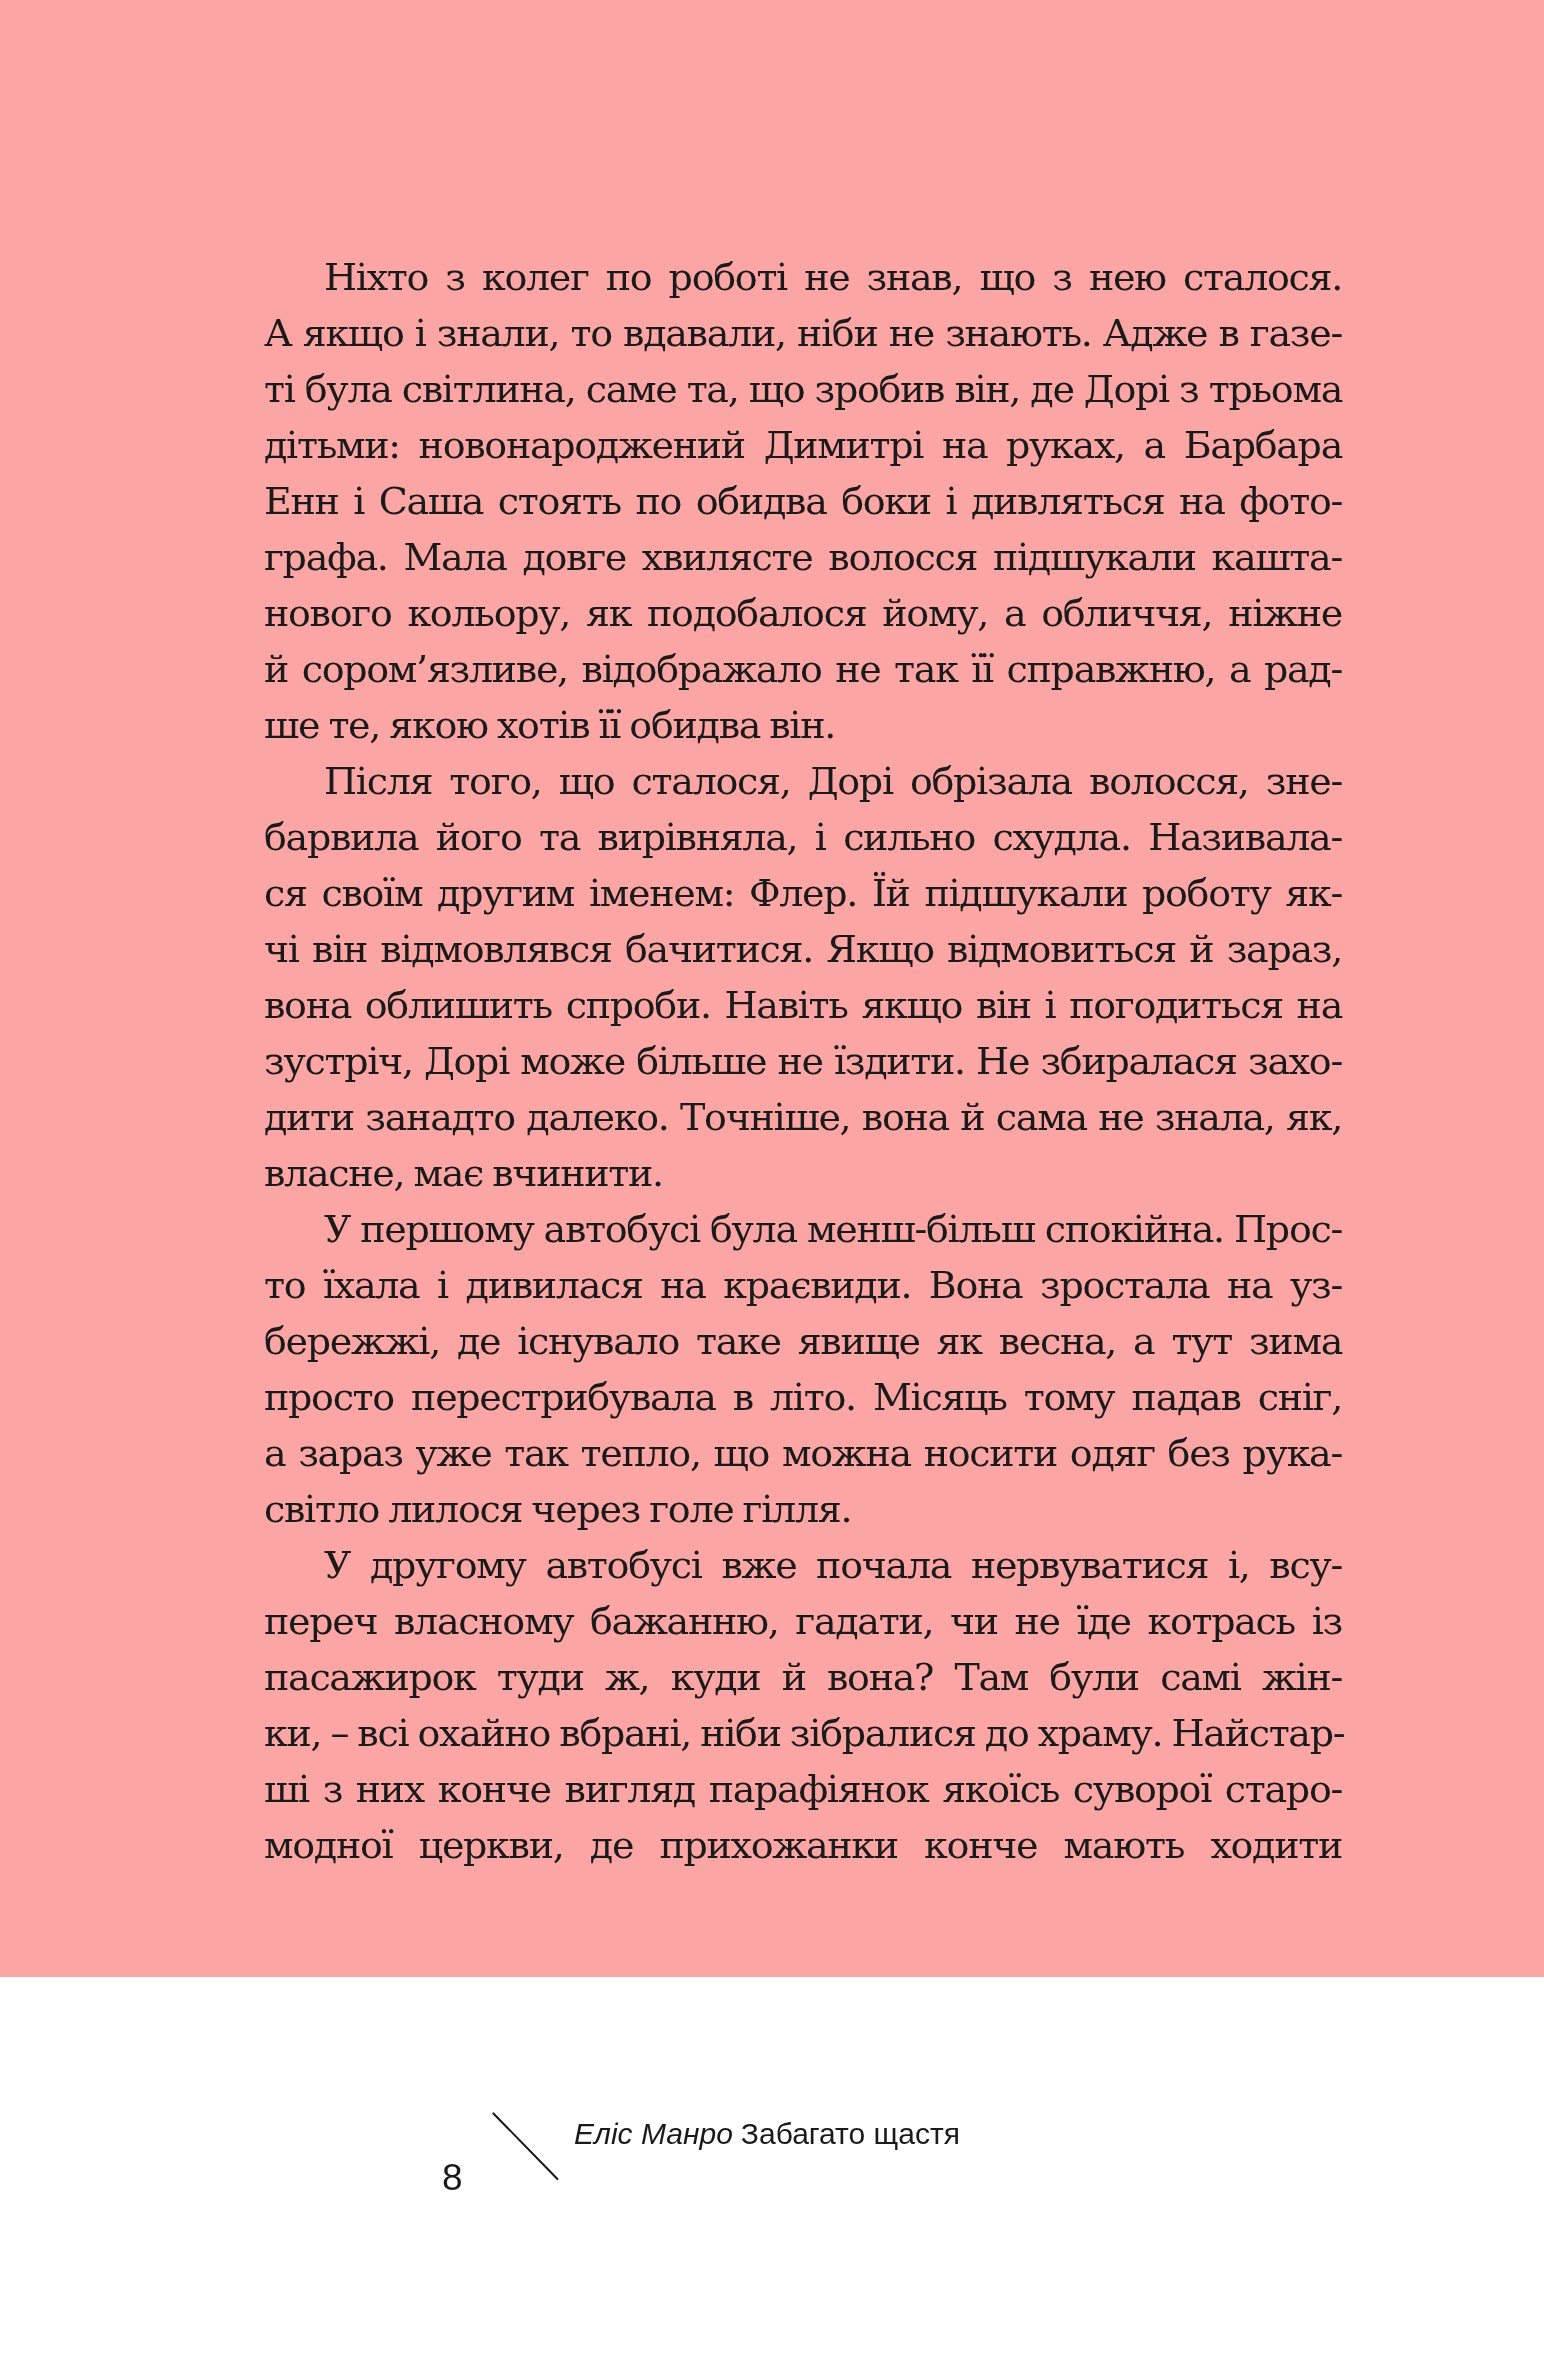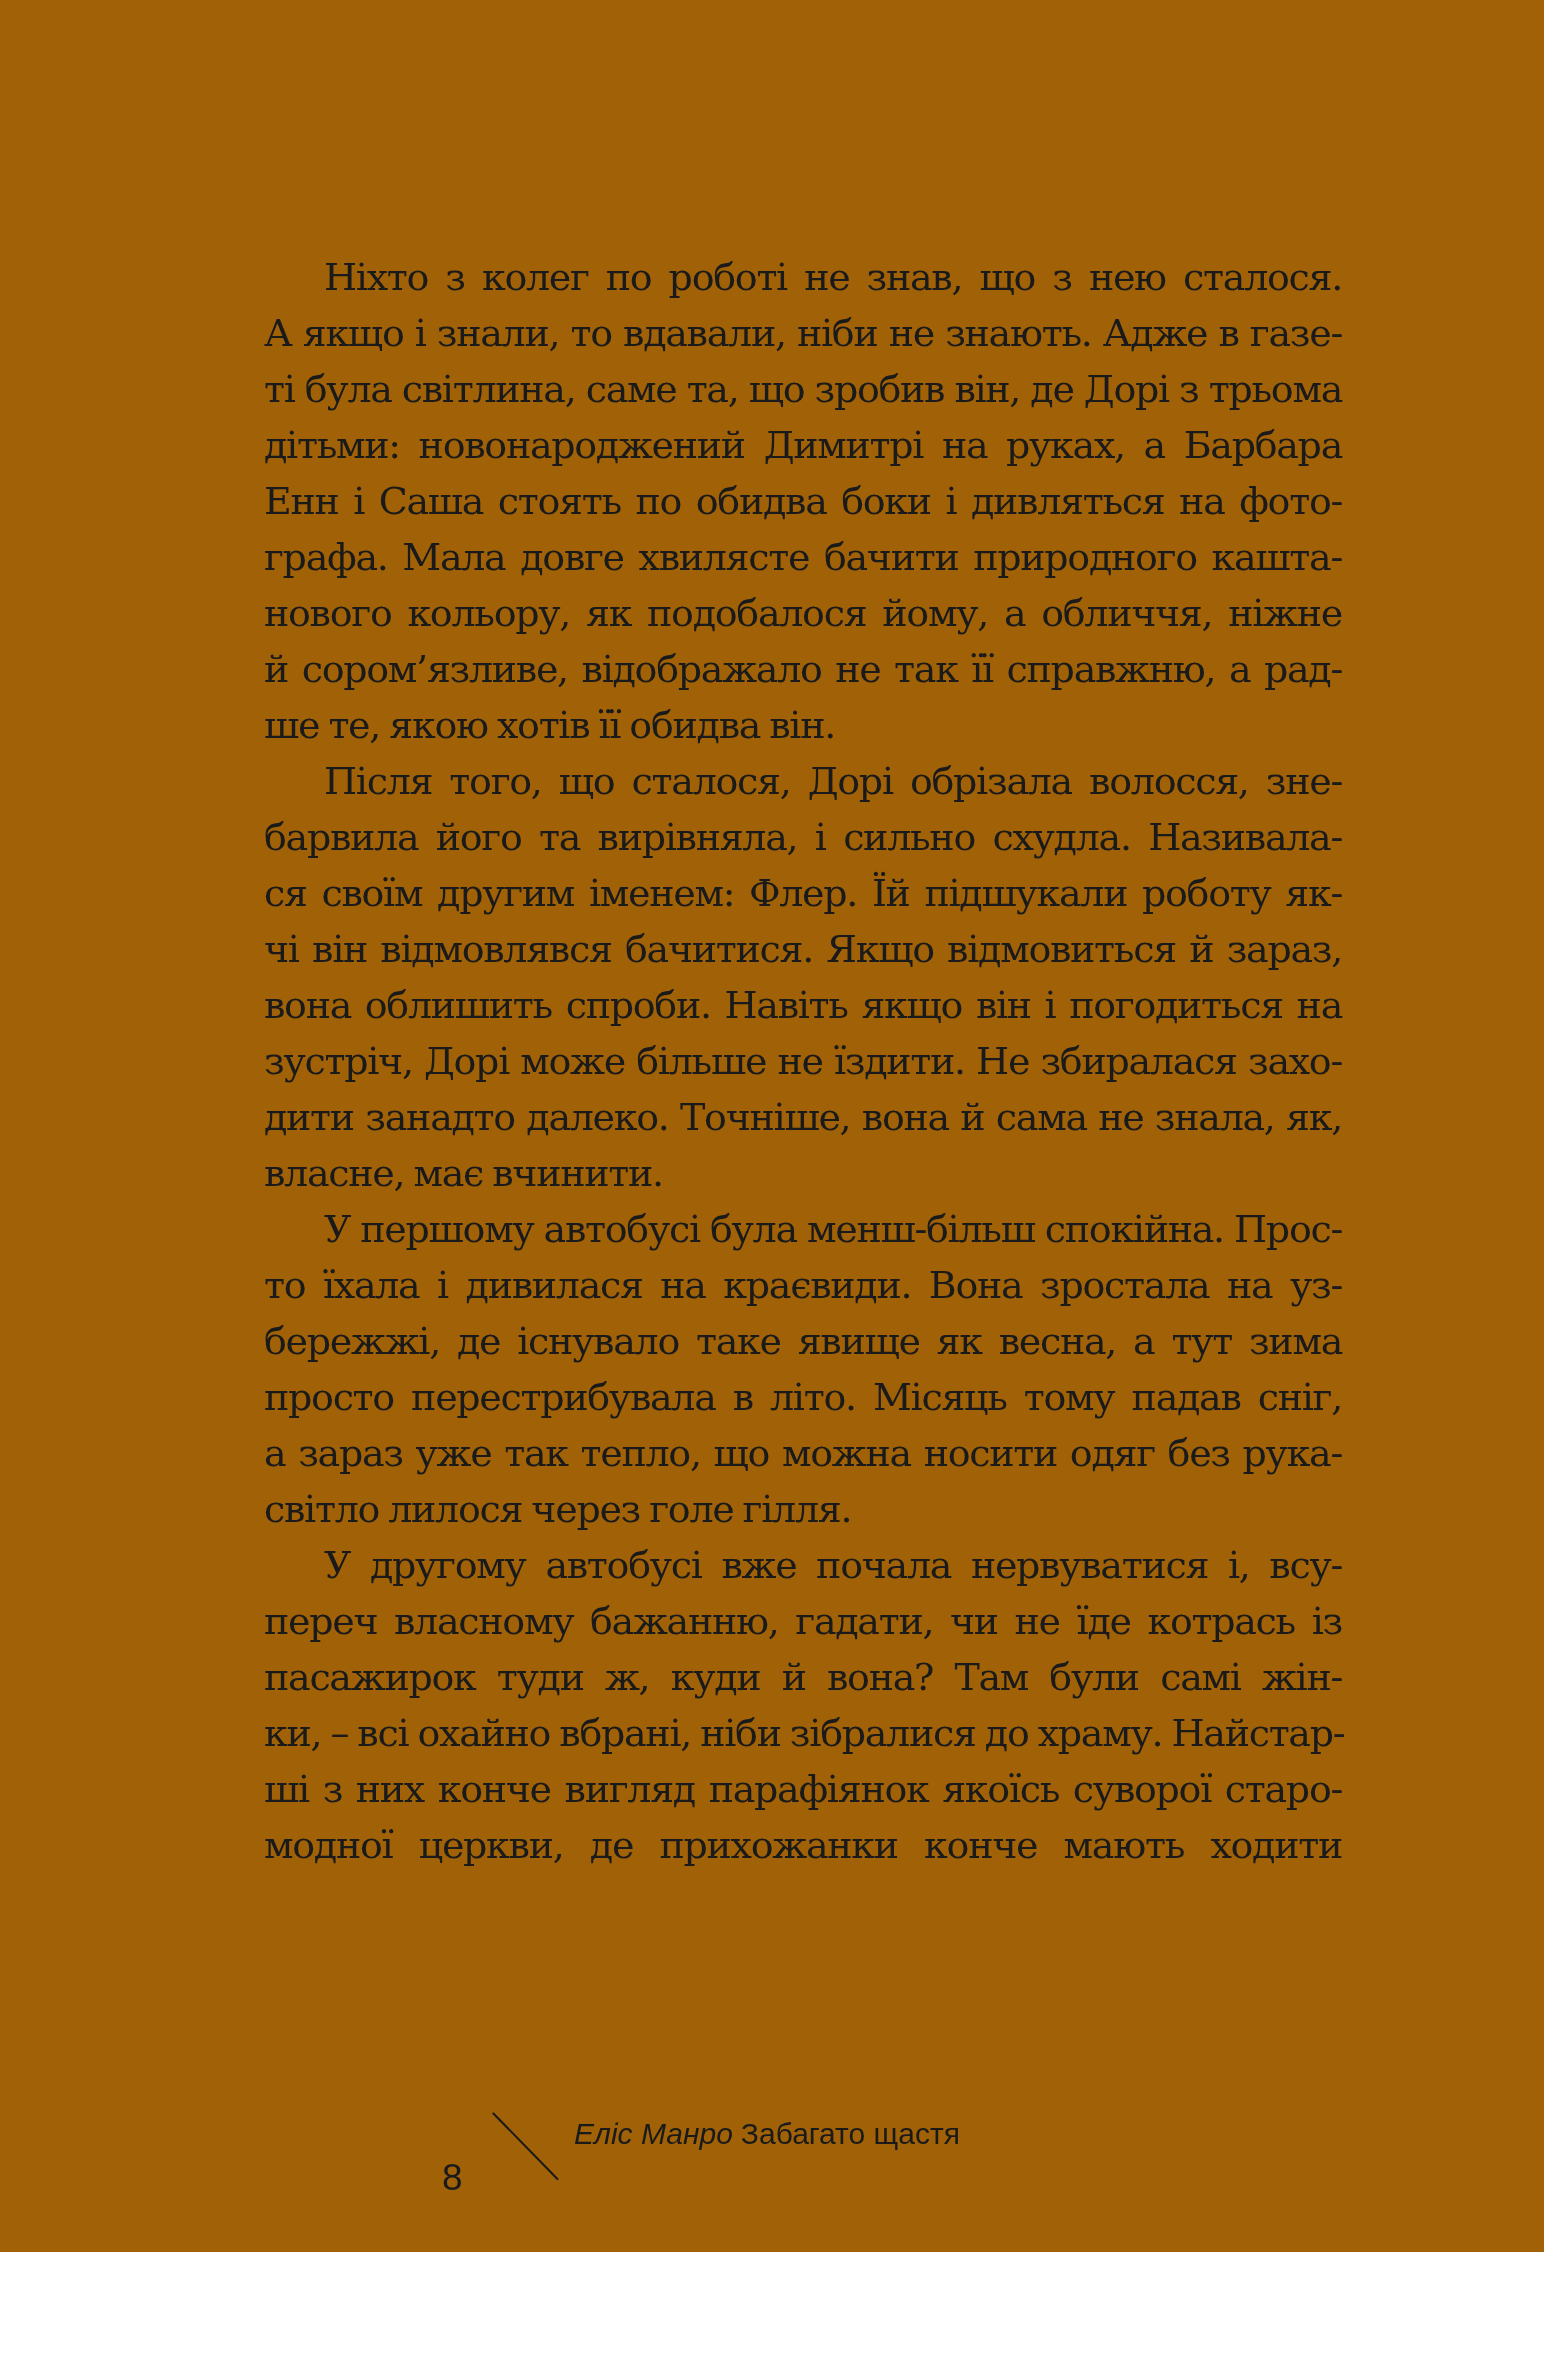--- a/index.html
+++ b/index.html
@@ -12,22 +12,22 @@
       height: 2377px;
       position: relative;
       overflow: hidden;
       color: #1a1a1a;
     }
     .page {
       position: absolute;
       left: 0;
       top: 0;
       width: 1545px;
-      height: 2252px;
-      background: #a16207;
+      height: 1977px;
+      background: #fca5a5;
     }
     .text-block {
       position: absolute;
       left: 264px;
       top: 249px;
       width: 1078px;
       font-family: "DejaVu Serif", "Liberation Serif", serif;
       font-size: 38px;
       line-height: 56px;
       letter-spacing: -1.3px;
@@ -94,21 +94,21 @@
 
 <div class="page">
   <div class="text-block">
 
     <div>
       <span class="line indent">Ніхто з колег по роботі не знав, що з нею сталося.</span>
       <span class="line">А якщо і знали, то вдавали, ніби не знають. Адже в газе-</span>
       <span class="line">ті була світлина, саме та, що зробив він, де Дорі з трьома</span>
       <span class="line">дітьми: новонароджений Димитрі на руках, а Барбара</span>
       <span class="line">Енн і Саша стоять по обидва боки і дивляться на фото-</span>
-      <span class="line">графа. Мала довге хвилясте бачити природного кашта-</span>
+      <span class="line">графа. Мала довге хвилясте волосся підшукали кашта-</span>
       <span class="line">нового кольору, як подобалося йому, а обличчя, ніжне</span>
       <span class="line">й сором’язливе, відображало не так її справжню, а рад-</span>
       <span class="line last">ше те, якою хотів її обидва він.</span>
     </div>
 
     <div>
       <span class="line indent">Після того, що сталося, Дорі обрізала волосся, зне-</span>
       <span class="line">барвила його та вирівняла, і сильно схудла. Називала-</span>
       <span class="line">ся своїм другим іменем: Флер. Їй підшукали роботу як-</span>
     </div>

